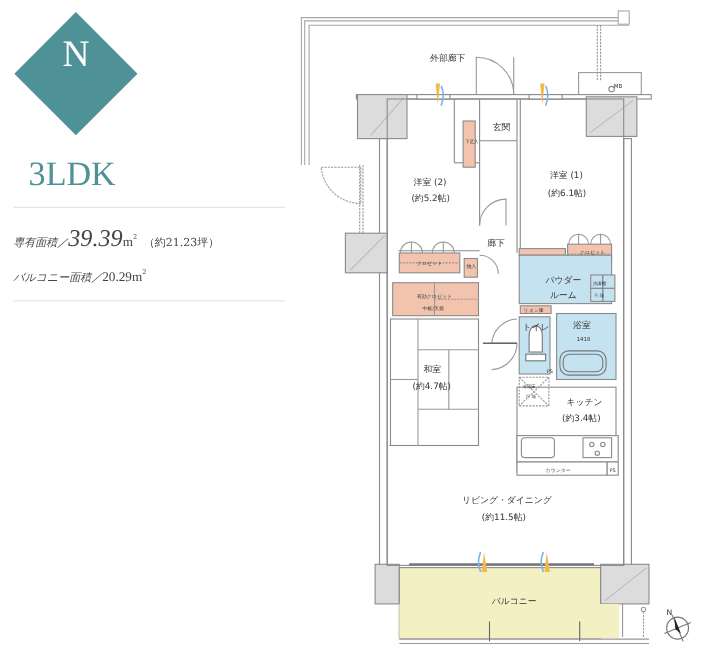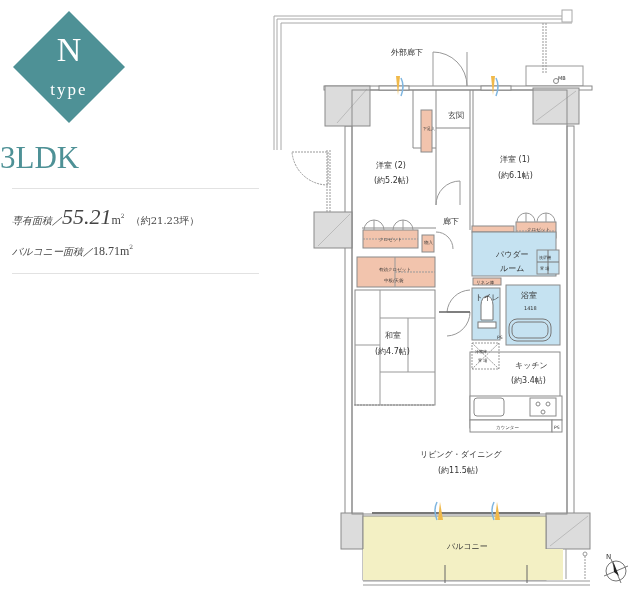--- a/index.html
+++ b/index.html
@@ -4,52 +4,51 @@
 <style>
   html, body { margin:0; padding:0; background:#ffffff; }
   body { width:642px; height:599px; position:relative; overflow:hidden;
          font-family:"DejaVu Serif", "Liberation Serif", serif; color:#333; }
   .badge { position:absolute; left:13px; top:11px; width:112px; height:112px; }
   .badge svg { position:absolute; left:0; top:0; }
   .badge-letter { position:absolute; left:0; width:112px; text-align:center; top:22px;
          font-family:"Liberation Serif", serif; font-size:34px; color:#fff; line-height:1; }
   .badge-type { position:absolute; left:0; width:112px; text-align:center; top:70px;
          font-family:"Liberation Serif", serif; font-size:17px; color:#fff; letter-spacing:2px; line-height:1; }
-  .layout-type { position:absolute; left:0; top:142px; font-family:"Liberation Serif", serif;
+  .layout-type { position:absolute; left:26px; top:142px; font-family:"Liberation Serif", serif;
          font-size:31px; color:#4e9196; letter-spacing:0px; line-height:1; }
   .divider { position:absolute; left:12px; width:247px; height:1px; background:#e2e2e2; }
   .area-row { position:absolute; left:12px; font-family:"DejaVu Serif", serif; color:#444; white-space:nowrap; }
   .area-row .lbl { font-size:10px;font-style:italic; }
   .area-row .big { font-family:"Liberation Serif", serif; font-size:22px; font-style:italic; }
   .area-row .val { font-family:"Liberation Serif", serif; font-size:12px; }
   .area-row .unit { font-family:"Liberation Serif", serif; font-size:12px; }
   .area-row sup { font-size:6px; }
   .area-row .tsubo { font-size:10px; margin-left:6px; }
   .plan { position:absolute; left:0; top:0; }
   .plan text { font-family:"DejaVu Sans", sans-serif; fill:#333; }
 </style>
 </head>
 <body>
 
 <div class="badge">
   <svg width="112" height="112">
     <polygon points="56,0 112,56 56,112 0,56" fill="#4e9196"></polygon>
   </svg>
   <div class="badge-letter">N</div>
-  <div class="badge-type">type</div>
 </div>
 
 <div class="layout-type">3LDK</div>
 <div class="divider" style="top:188px;"></div>
 
 <div class="area-row" style="top:204px;">
-  <span class="lbl">専有面積／</span><span class="big">55.21</span><span class="unit">m</span><sup>2</sup><span class="tsubo">（約21.23坪）</span>
+  <span class="lbl">専有面積／</span><span class="big">39.39</span><span class="unit">m</span><sup>2</sup><span class="tsubo">（約21.23坪）</span>
 </div>
 <div class="area-row" style="top:240px;">
-  <span class="lbl">バルコニー面積／</span><span class="val">18.71</span><span class="unit">m</span><sup>2</sup>
+  <span class="lbl">バルコニー面積／</span><span class="val">20.29</span><span class="unit">m</span><sup>2</sup>
 </div>
 <div class="divider" style="top:273px;"></div>
 
 <svg class="plan" width="642" height="599" viewBox="0 0 642 599">
 
   <g fill="none" stroke="#a8a8a8" stroke-width="1">
     <polyline points="274,150 274,16 572,16"></polyline>
     <polyline points="277,150 277,19 572,19"></polyline>
     <polyline points="281,150 281,23 572,23"></polyline>
     <rect x="562" y="10" width="10" height="12" fill="#fff"></rect>

